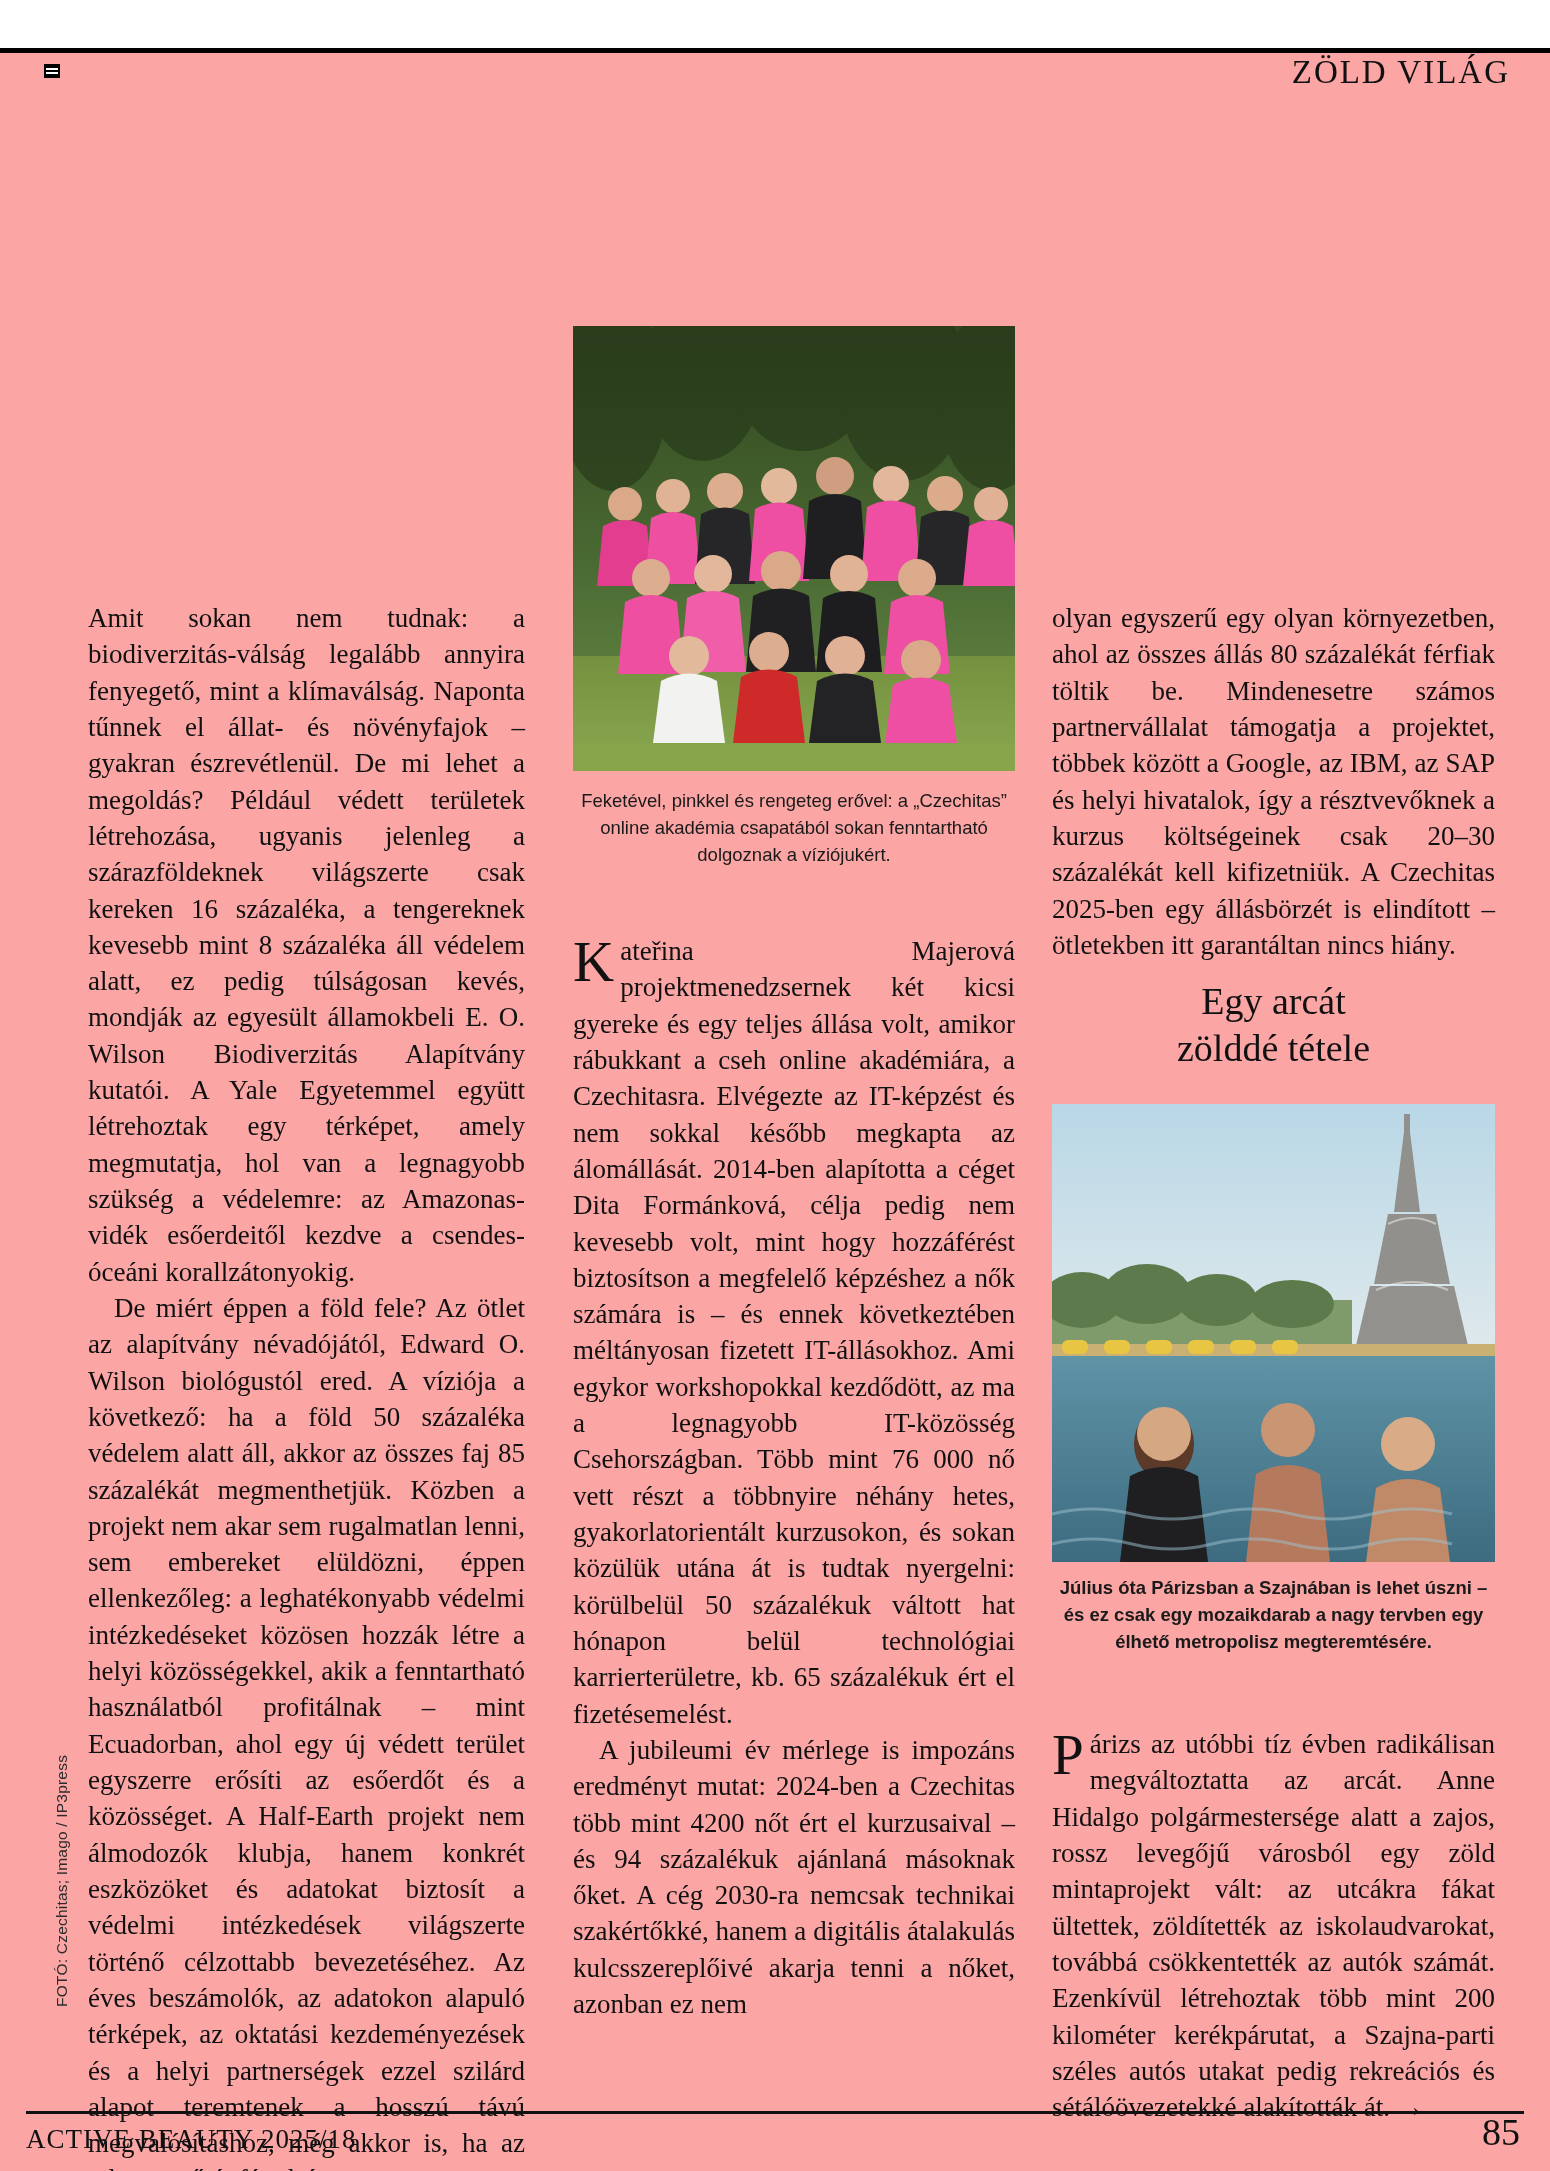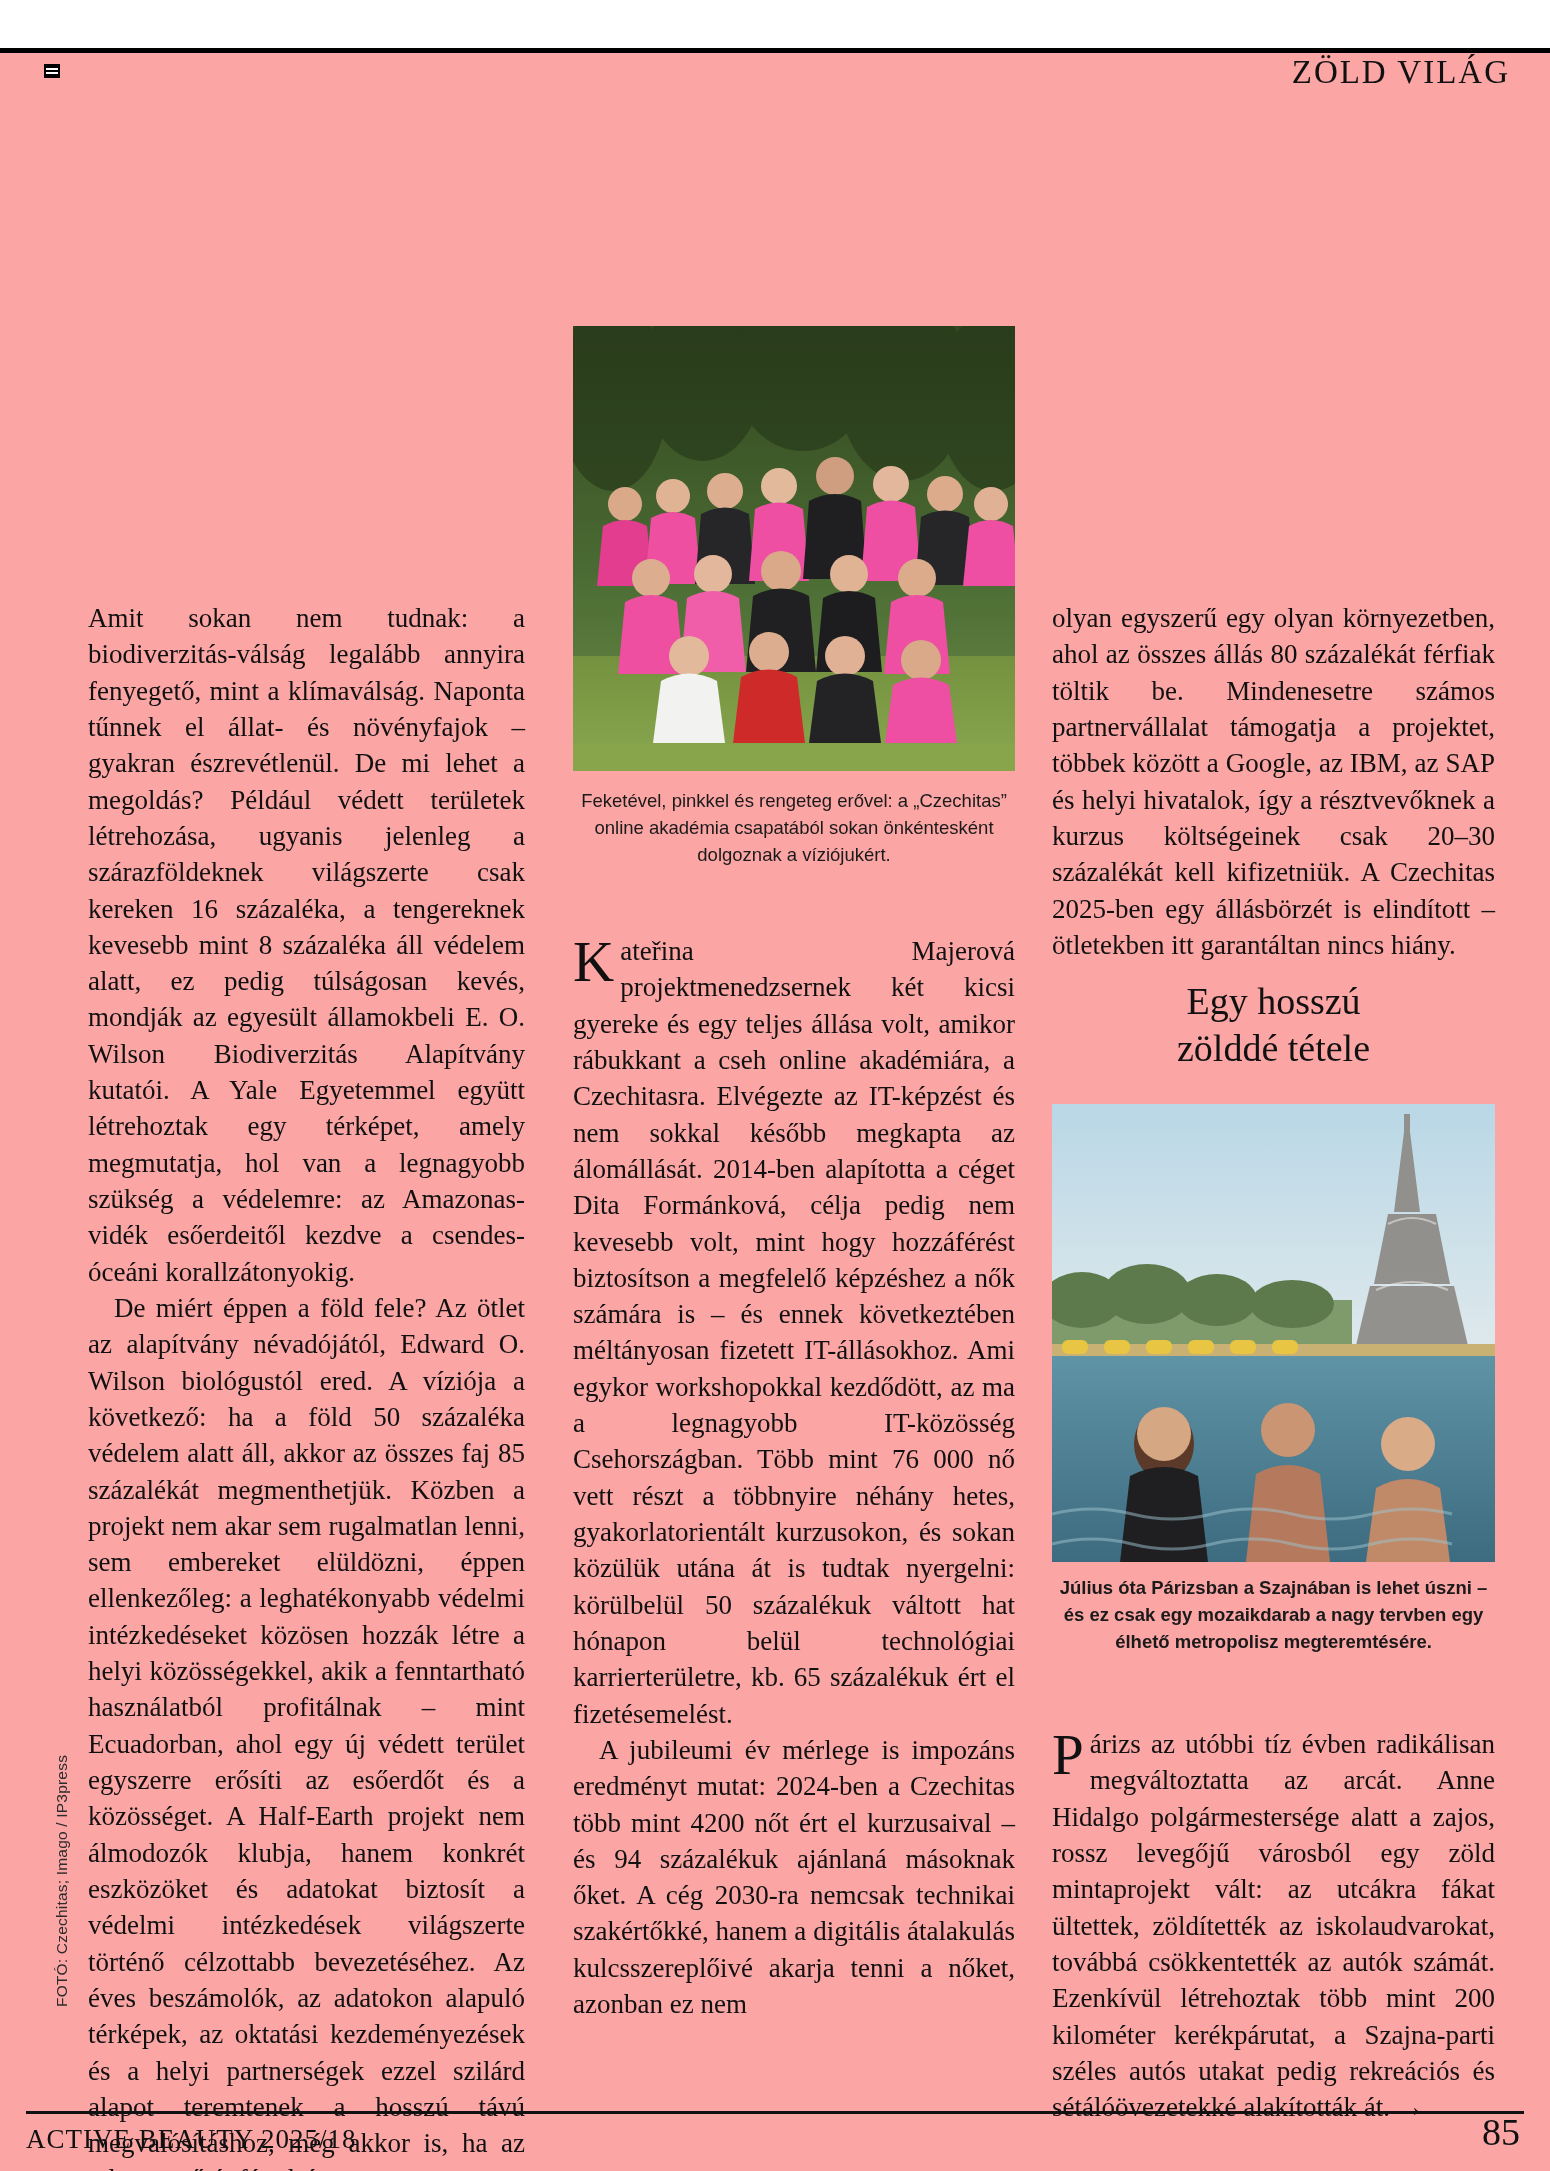--- a/index.html
+++ b/index.html
@@ -315,38 +315,38 @@
         </g>
         <g>
           <circle cx="348" cy="334" r="20" fill="#d9a98a"></circle>
           <path d="M320 359 q28 -15 56 0 l8 58 h-72 z" fill="#ef4fa2"></path>
         </g>
       </g>
       <rect x="0" y="418" width="442" height="27" fill="#88a54c"></rect>
     </svg>
   </div>
 
-  <div class="caption-main">Feketével, pinkkel és rengeteg erővel: a „Czechitas” online akadémia csapatából sokan önkéntesként dolgoznak a víziójukért.</div>
+  <div class="caption-main">Feketével, pinkkel és rengeteg erővel: a „Czechitas” online akadémia csapatából sokan fenntartható dolgoznak a víziójukért.</div>
 
   <div class="col col1">
     <p>Amit sokan nem tudnak: a biodiverzitás-válság legalább annyira fenyegető, mint a klímaválság. Naponta tűnnek el állat- és növényfajok – gyakran észrevétlenül. De mi lehet a megoldás? Például védett területek létrehozása, ugyanis jelenleg a szárazföldeknek világszerte csak kereken 16 százaléka, a tengereknek kevesebb mint 8 százaléka áll védelem alatt, ez pedig túlságosan kevés, mondják az egyesült államokbeli E. O. Wilson Biodiverzitás Alapítvány kutatói. A Yale Egyetemmel együtt létrehoztak egy térképet, amely megmutatja, hol van a legnagyobb szükség a védelemre: az Amazonas-vidék esőerdeitől kezdve a csendes-óceáni korallzátonyokig.</p>
     <p class="indent">De miért éppen a föld fele? Az ötlet az alapítvány névadójától, Edward O. Wilson biológustól ered. A víziója a következő: ha a föld 50 százaléka védelem alatt áll, akkor az összes faj 85 százalékát megmenthetjük. Közben a projekt nem akar sem rugalmatlan lenni, sem embereket elüldözni, éppen ellenkezőleg: a leghatékonyabb védelmi intézkedéseket közösen hozzák létre a helyi közösségekkel, akik a fenntartható használatból profitálnak – mint Ecuadorban, ahol egy új védett terület egyszerre erősíti az esőerdőt és a közösséget. A Half-Earth projekt nem álmodozók klubja, hanem konkrét eszközöket és adatokat biztosít a védelmi intézkedések világszerte történő célzottabb bevezetéséhez. Az éves beszámolók, az adatokon alapuló térképek, az oktatási kezdeményezések és a helyi partnerségek ezzel szilárd alapot teremtenek a hosszú távú megvalósításhoz, még akkor is, ha az oda vezető út fáradságos.</p>
   </div>
 
   <div class="col col2">
     <p class="dropcap">Kateřina Majerová projektmenedzsernek két kicsi gyereke és egy teljes állása volt, amikor rábukkant a cseh online akadémiára, a Czechitasra. Elvégezte az IT-képzést és nem sokkal később megkapta az álomállását. 2014-ben alapította a céget Dita Formánková, célja pedig nem kevesebb volt, mint hogy hozzáférést biztosítson a megfelelő képzéshez a nők számára is – és ennek következtében méltányosan fizetett IT-állásokhoz. Ami egykor workshopokkal kezdődött, az ma a legnagyobb IT-közösség Csehországban. Több mint 76 000 nő vett részt a többnyire néhány hetes, gyakorlatorientált kurzusokon, és sokan közülük utána át is tudtak nyergelni: körülbelül 50 százalékuk váltott hat hónapon belül technológiai karrierterületre, kb. 65 százalékuk ért el fizetésemelést.</p>
     <p class="indent">A jubileumi év mérlege is impozáns eredményt mutat: 2024-ben a Czechitas több mint 4200 nőt ért el kurzusaival – és 94 százalékuk ajánlaná másoknak őket. A cég 2030-ra nemcsak technikai szakértőkké, hanem a digitális átalakulás kulcsszereplőivé akarja tenni a nőket, azonban ez nem</p>
   </div>
 
   <div class="col col3">
     <p>olyan egyszerű egy olyan környezetben, ahol az összes állás 80 százalékát férfiak töltik be. Mindenesetre számos partnervállalat támogatja a projektet, többek között a Google, az IBM, az SAP és helyi hivatalok, így a résztvevőknek a kurzus költségeinek csak 20–30 százalékát kell kifizetniük. A Czechitas 2025-ben egy állásbörzét is elindított – ötletekben itt garantáltan nincs hiány.</p>
   </div>
 
   <div class="subhead">
-    <span>Egy hosszú</span>
+    <span>Egy arcát</span>
     <span class="l2">zölddé tétele</span>
   </div>
 
   <div class="paris-photo">
     <svg width="443" height="458" viewBox="0 0 443 458" xmlns="http://www.w3.org/2000/svg" aria-hidden="true">
       <defs>
         <linearGradient id="sky" x1="0" y1="0" x2="0" y2="1">
           <stop offset="0%" stop-color="#b9d7e6"></stop>
           <stop offset="100%" stop-color="#dfe9ec"></stop>
         </linearGradient>

